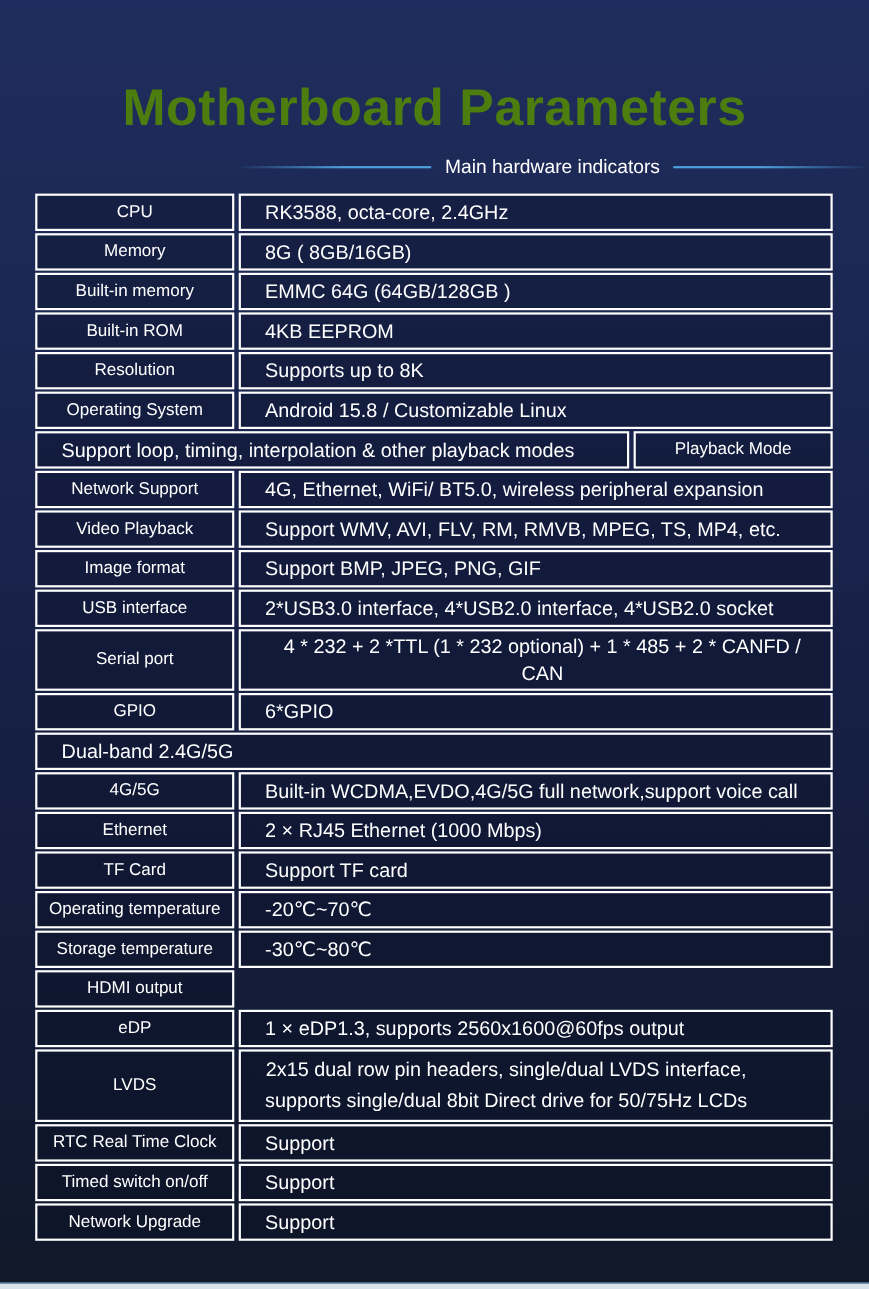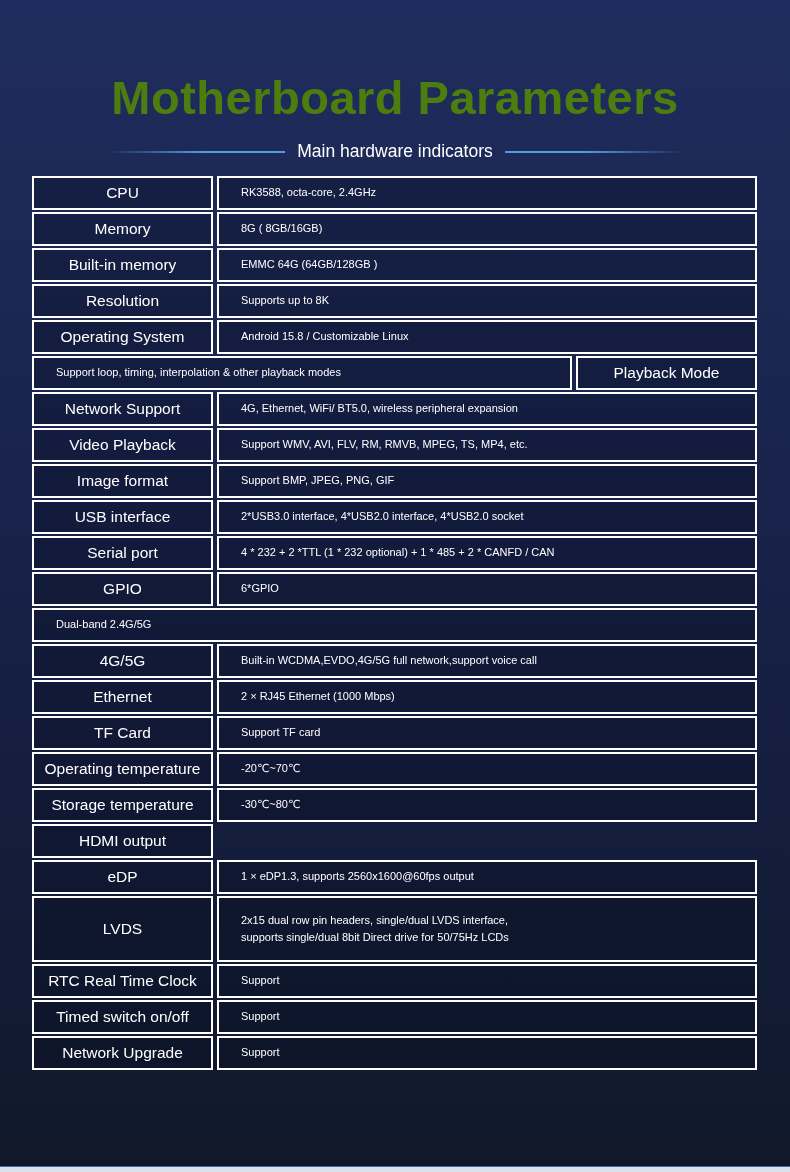--- a/index.html
+++ b/index.html
@@ -18,21 +18,21 @@
     color: #4d7c0f;
     font-size: 47px;
     font-weight: bold;
     letter-spacing: 0.5px;
     line-height: 1.1;
   }
   .subtitle-row {
     margin-top: 16px;
     display: flex;
     align-items: center;
-    justify-content: center;
+    justify-content: flex-end;
     gap: 12px;
     height: 24px;
   }
   .subtitle {
     color: #ffffff;
     font-size: 17.5px;
     white-space: nowrap;
   }
   .sub-line {
     height: 2px;
@@ -65,23 +65,24 @@
     flex: 0 0 181px;
     justify-content: center;
     text-align: center;
     font-size: 15.5px;
     padding: 2px 0;
     line-height: 1.15;
   }
   .value-cell {
     flex: 1 1 auto;
     padding: 2px 10px 2px 22px;
-    font-size: 11px;
+    font-size: 18px;
     white-space: pre-line;
     line-height: 1.35;
+    text-align: center;
   }
   .spec-row.tall .cell { min-height: 66px; }
   .spec-row.tall .value-cell { line-height: 1.55; }
 
   .bottom-strip {
     position: absolute;
     left: 0;
     bottom: 0;
     width: 100%;
     height: 5px;
@@ -109,20 +110,24 @@
   <div class="spec-row">
     <div class="cell label-cell">Memory</div>
     <div class="cell value-cell">8G ( 8GB/16GB)</div>
   </div>
 
   <div class="spec-row">
     <div class="cell label-cell">Built-in memory</div>
     <div class="cell value-cell">EMMC 64G (64GB/128GB )</div>
   </div>
 
+  <div class="spec-row">
+    <div class="cell label-cell">Built-in ROM</div>
+    <div class="cell value-cell">4KB EEPROM</div>
+  </div>
 
   <div class="spec-row">
     <div class="cell label-cell">Resolution</div>
     <div class="cell value-cell">Supports up to 8K</div>
   </div>
 
   <div class="spec-row">
     <div class="cell label-cell">Operating System</div>
     <div class="cell value-cell">Android 15.8 / Customizable Linux</div>
   </div>

